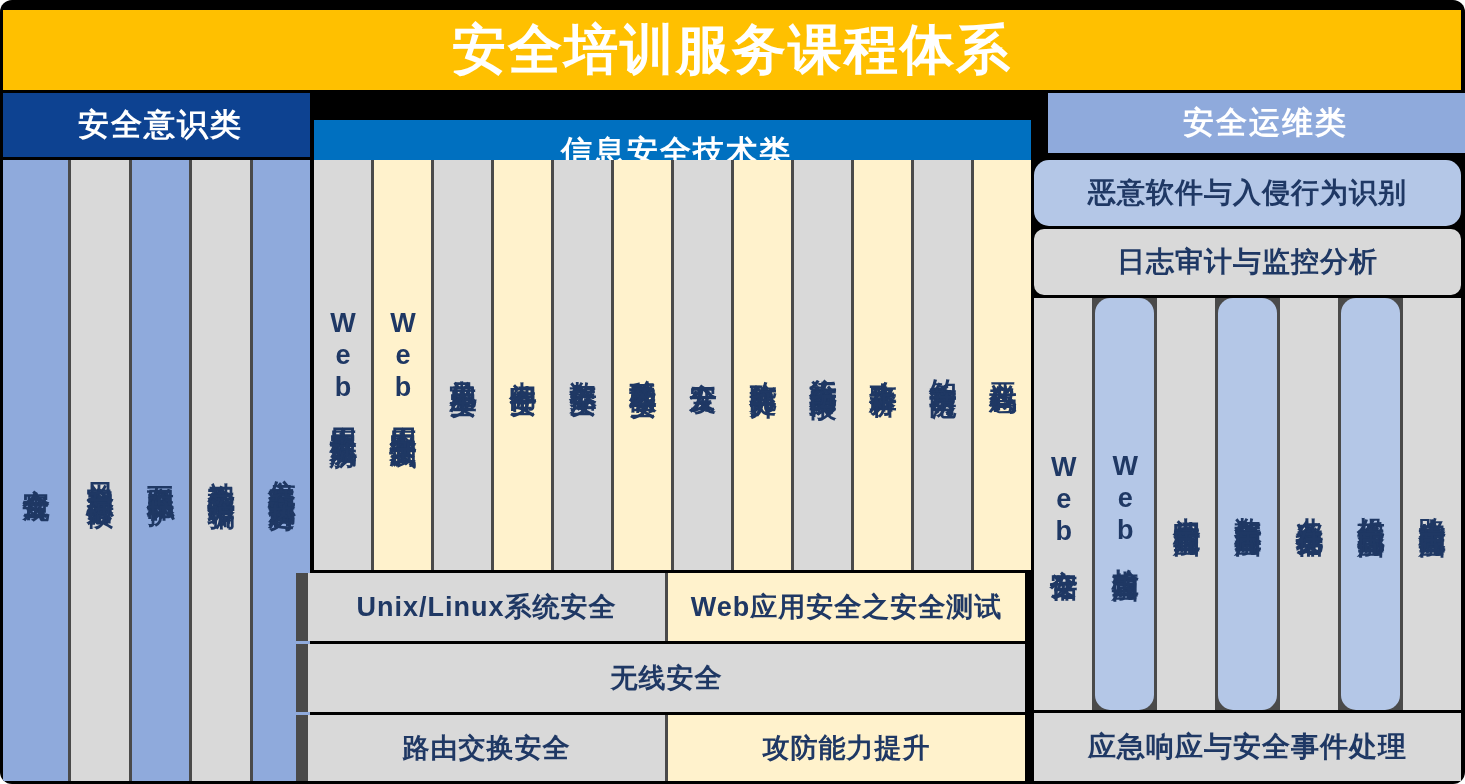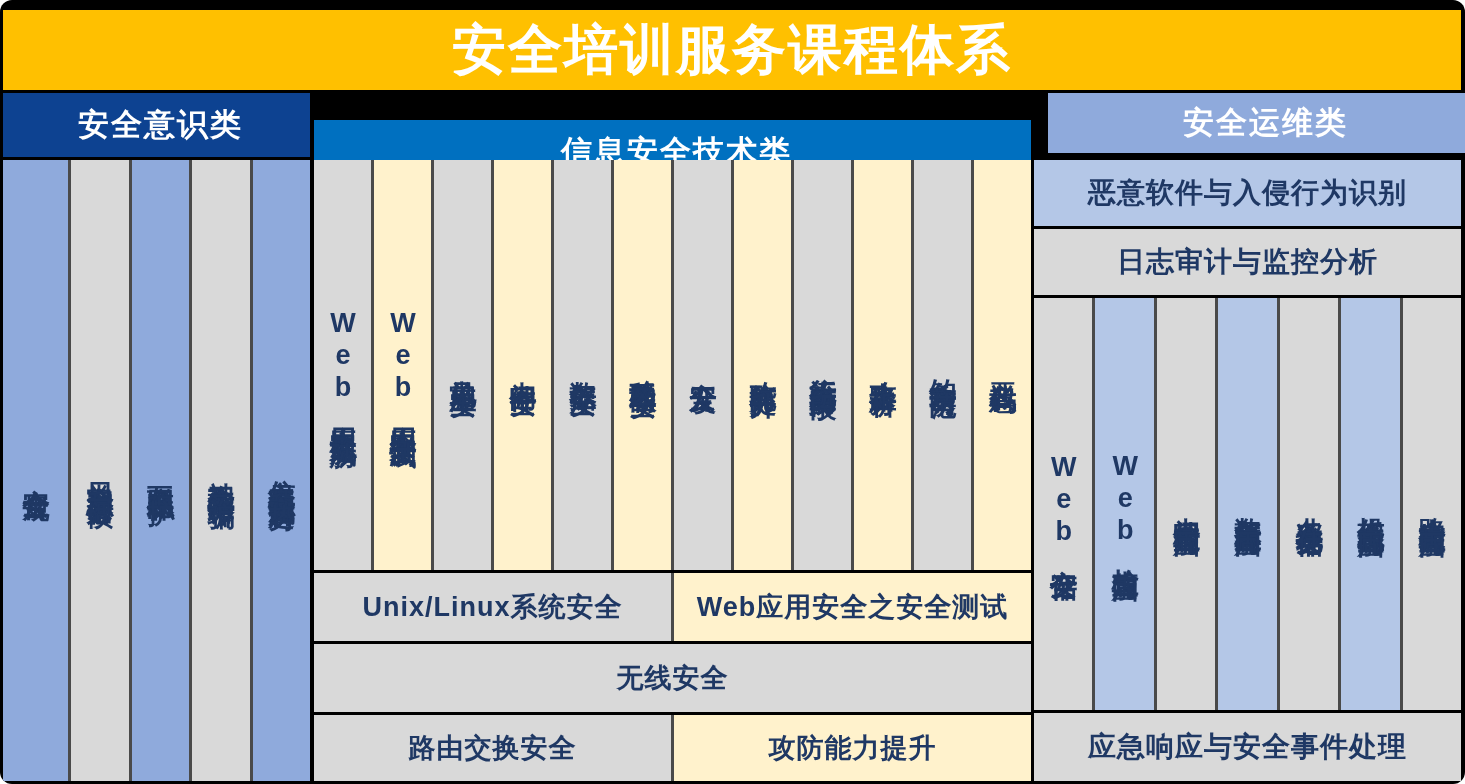--- a/index.html
+++ b/index.html
@@ -45,41 +45,41 @@
   .awareness-cols > .col:nth-child(1) { width:65px; }
   .awareness-cols > .col:nth-child(n+2) { flex:1; }
 
   .tech-cols { left:314px; top:160px; width:717px; height:410px; }
   .tech-cols > .col { flex:1; }
 
   .ops-cols { left:1034px; top:298px; width:427px; height:412px; }
   .ops-cols > .col { flex:1; }
 
   .rowpair {
-    position:absolute; left:314px; width:717px; height:68px;
-    display:flex; gap:3px; background:var(--frame_line);
+    position:absolute; left:296px; width:717px; height:68px;
+    display:flex; gap:3px; background:var(--frame_line);padding-left:12px;
   }
   .rowpair > .cell2 {
     flex:1; display:flex; align-items:center; justify-content:center;
     font-size:27px; color:var(--text_dark); letter-spacing:1px;
   }
   .tech-row-0 { top:573px; }
   .tech-row-1 { top:644px; height:68px; }
   .tech-row-2 { top:715px; height:66px;text-align:center; }
 
   .ops-row { left:1034px; width:427px; height:66px; font-size:28px; letter-spacing:1px; }
   .ops-row-0 { top:160px; }
-  .ops-row-1 { top:229px; }
+  .ops-row-1 { top:229px;border-radius:10px; }
   .ops-row-2 { top:713px; height:68px; }
 
   
   .blue      { background:var(--periwinkle); }
   .gray      { background:var(--gray); }
   .cream     { background:var(--cream); }
-  .lightblue { background:var(--light_blue); }
+  .lightblue { background:var(--light_blue);border-radius:15px; }
 </style>
 </head>
 <body>
 
 <div class="board">
 
   <div class="title-bar">安全培训服务课程体系</div>
 
   <div class="cell hdr hdr-awareness">安全意识类</div>
   <div class="cell hdr hdr-tech">信息安全技术类</div>

